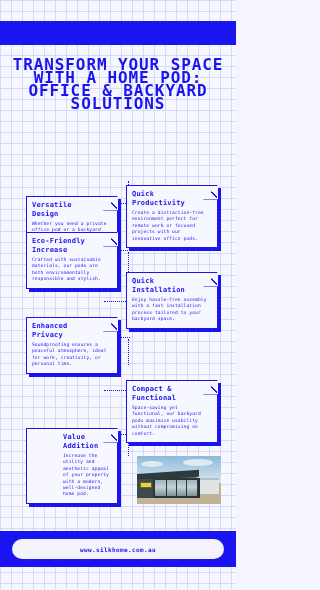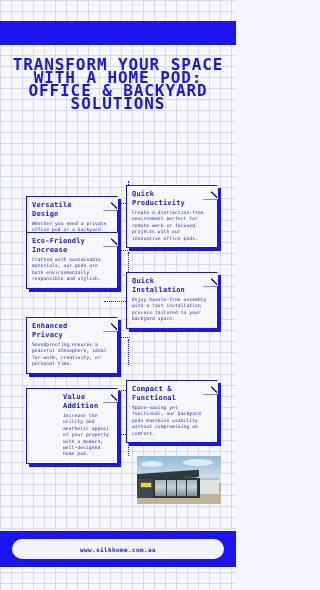--- a/index.html
+++ b/index.html
@@ -120,21 +120,21 @@
     letter-spacing: 0.1px;
   }
 
   
   .card-0 { left: 26px;  top: 148px; width: 92px; margin-top: 48px; }
   .card-1 { left: 126px; top: 185px; width: 92px; }
   .card-2 { left: 26px;  top: 232px; width: 92px; }
   .card-3 { left: 126px; top: 272px; width: 92px; }
   .card-4 { left: 26px;  top: 317px; width: 92px; }
   .card-5 { left: 126px; top: 380px; width: 92px; }
-  .card-6 { left: 26px;  top: 388px; width: 92px; padding-left: 36px; }
+  .card-6 { left: 26px;  top: 428px; width: 92px; padding-left: 36px; }
 
   
   .dot-h {
     position: absolute;
     height: 0;
     border-top: 1.5px dotted #1a14f0;
   }
   .dot-v {
     position: absolute;
     width: 0;

